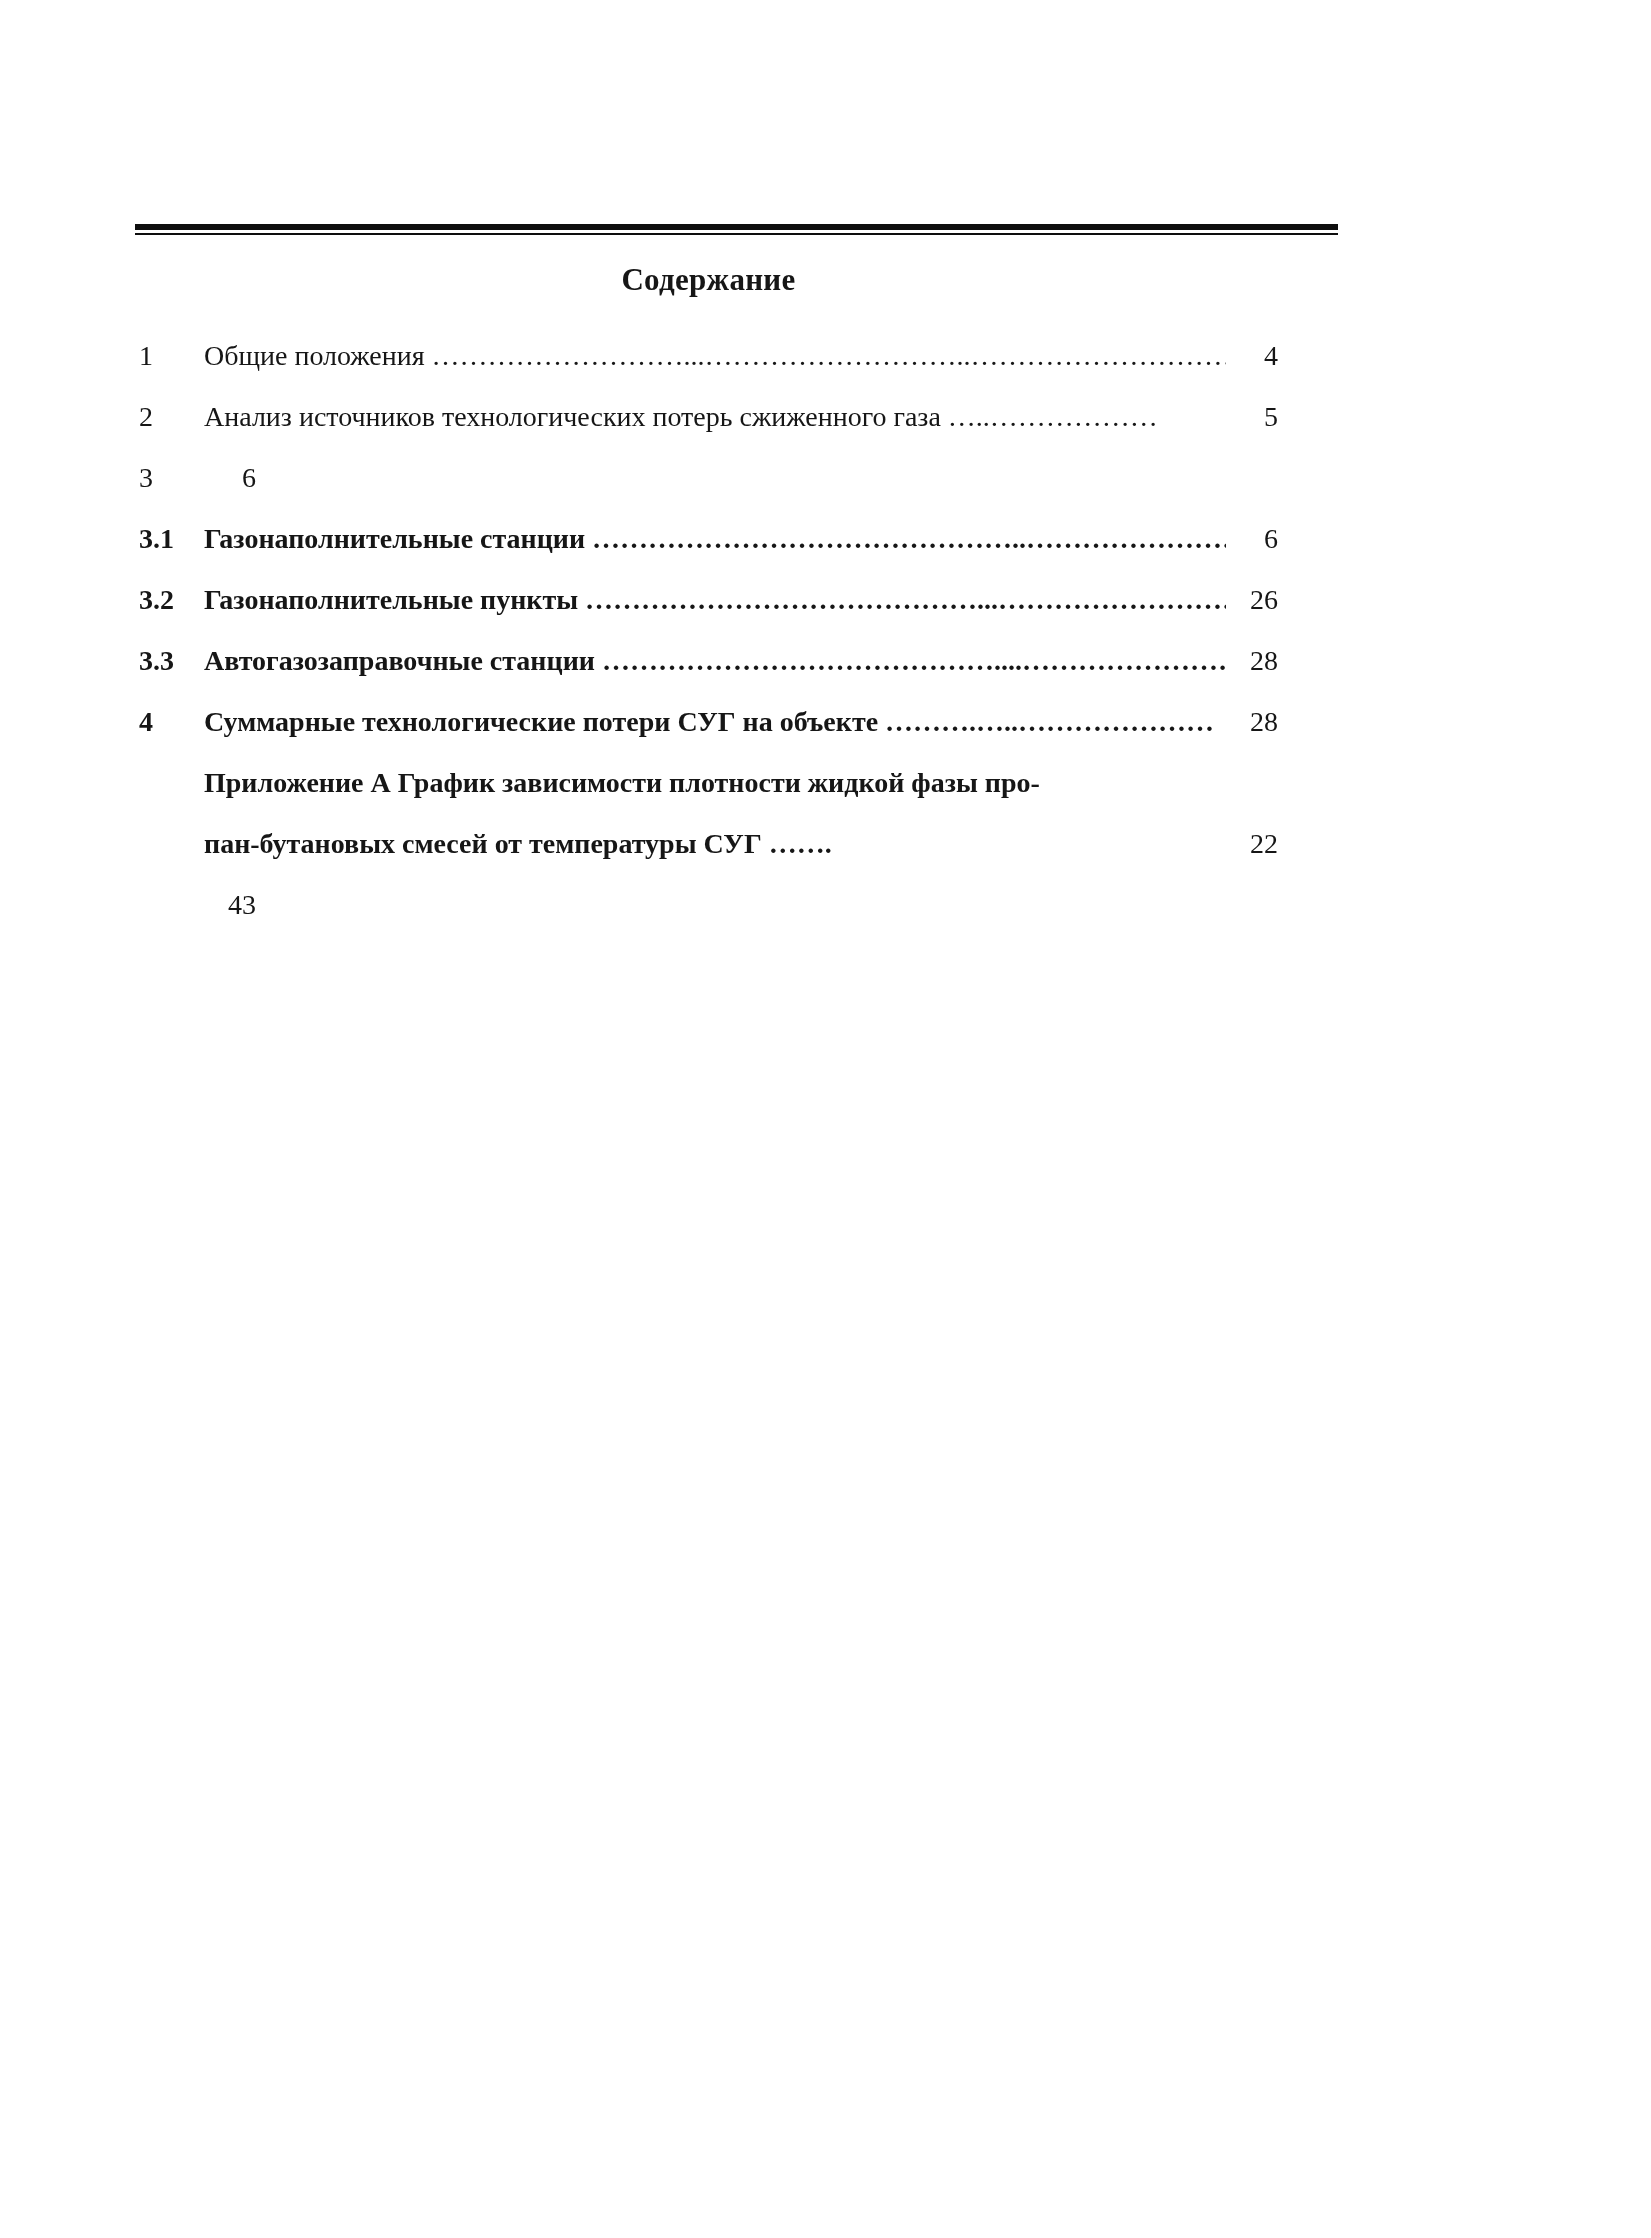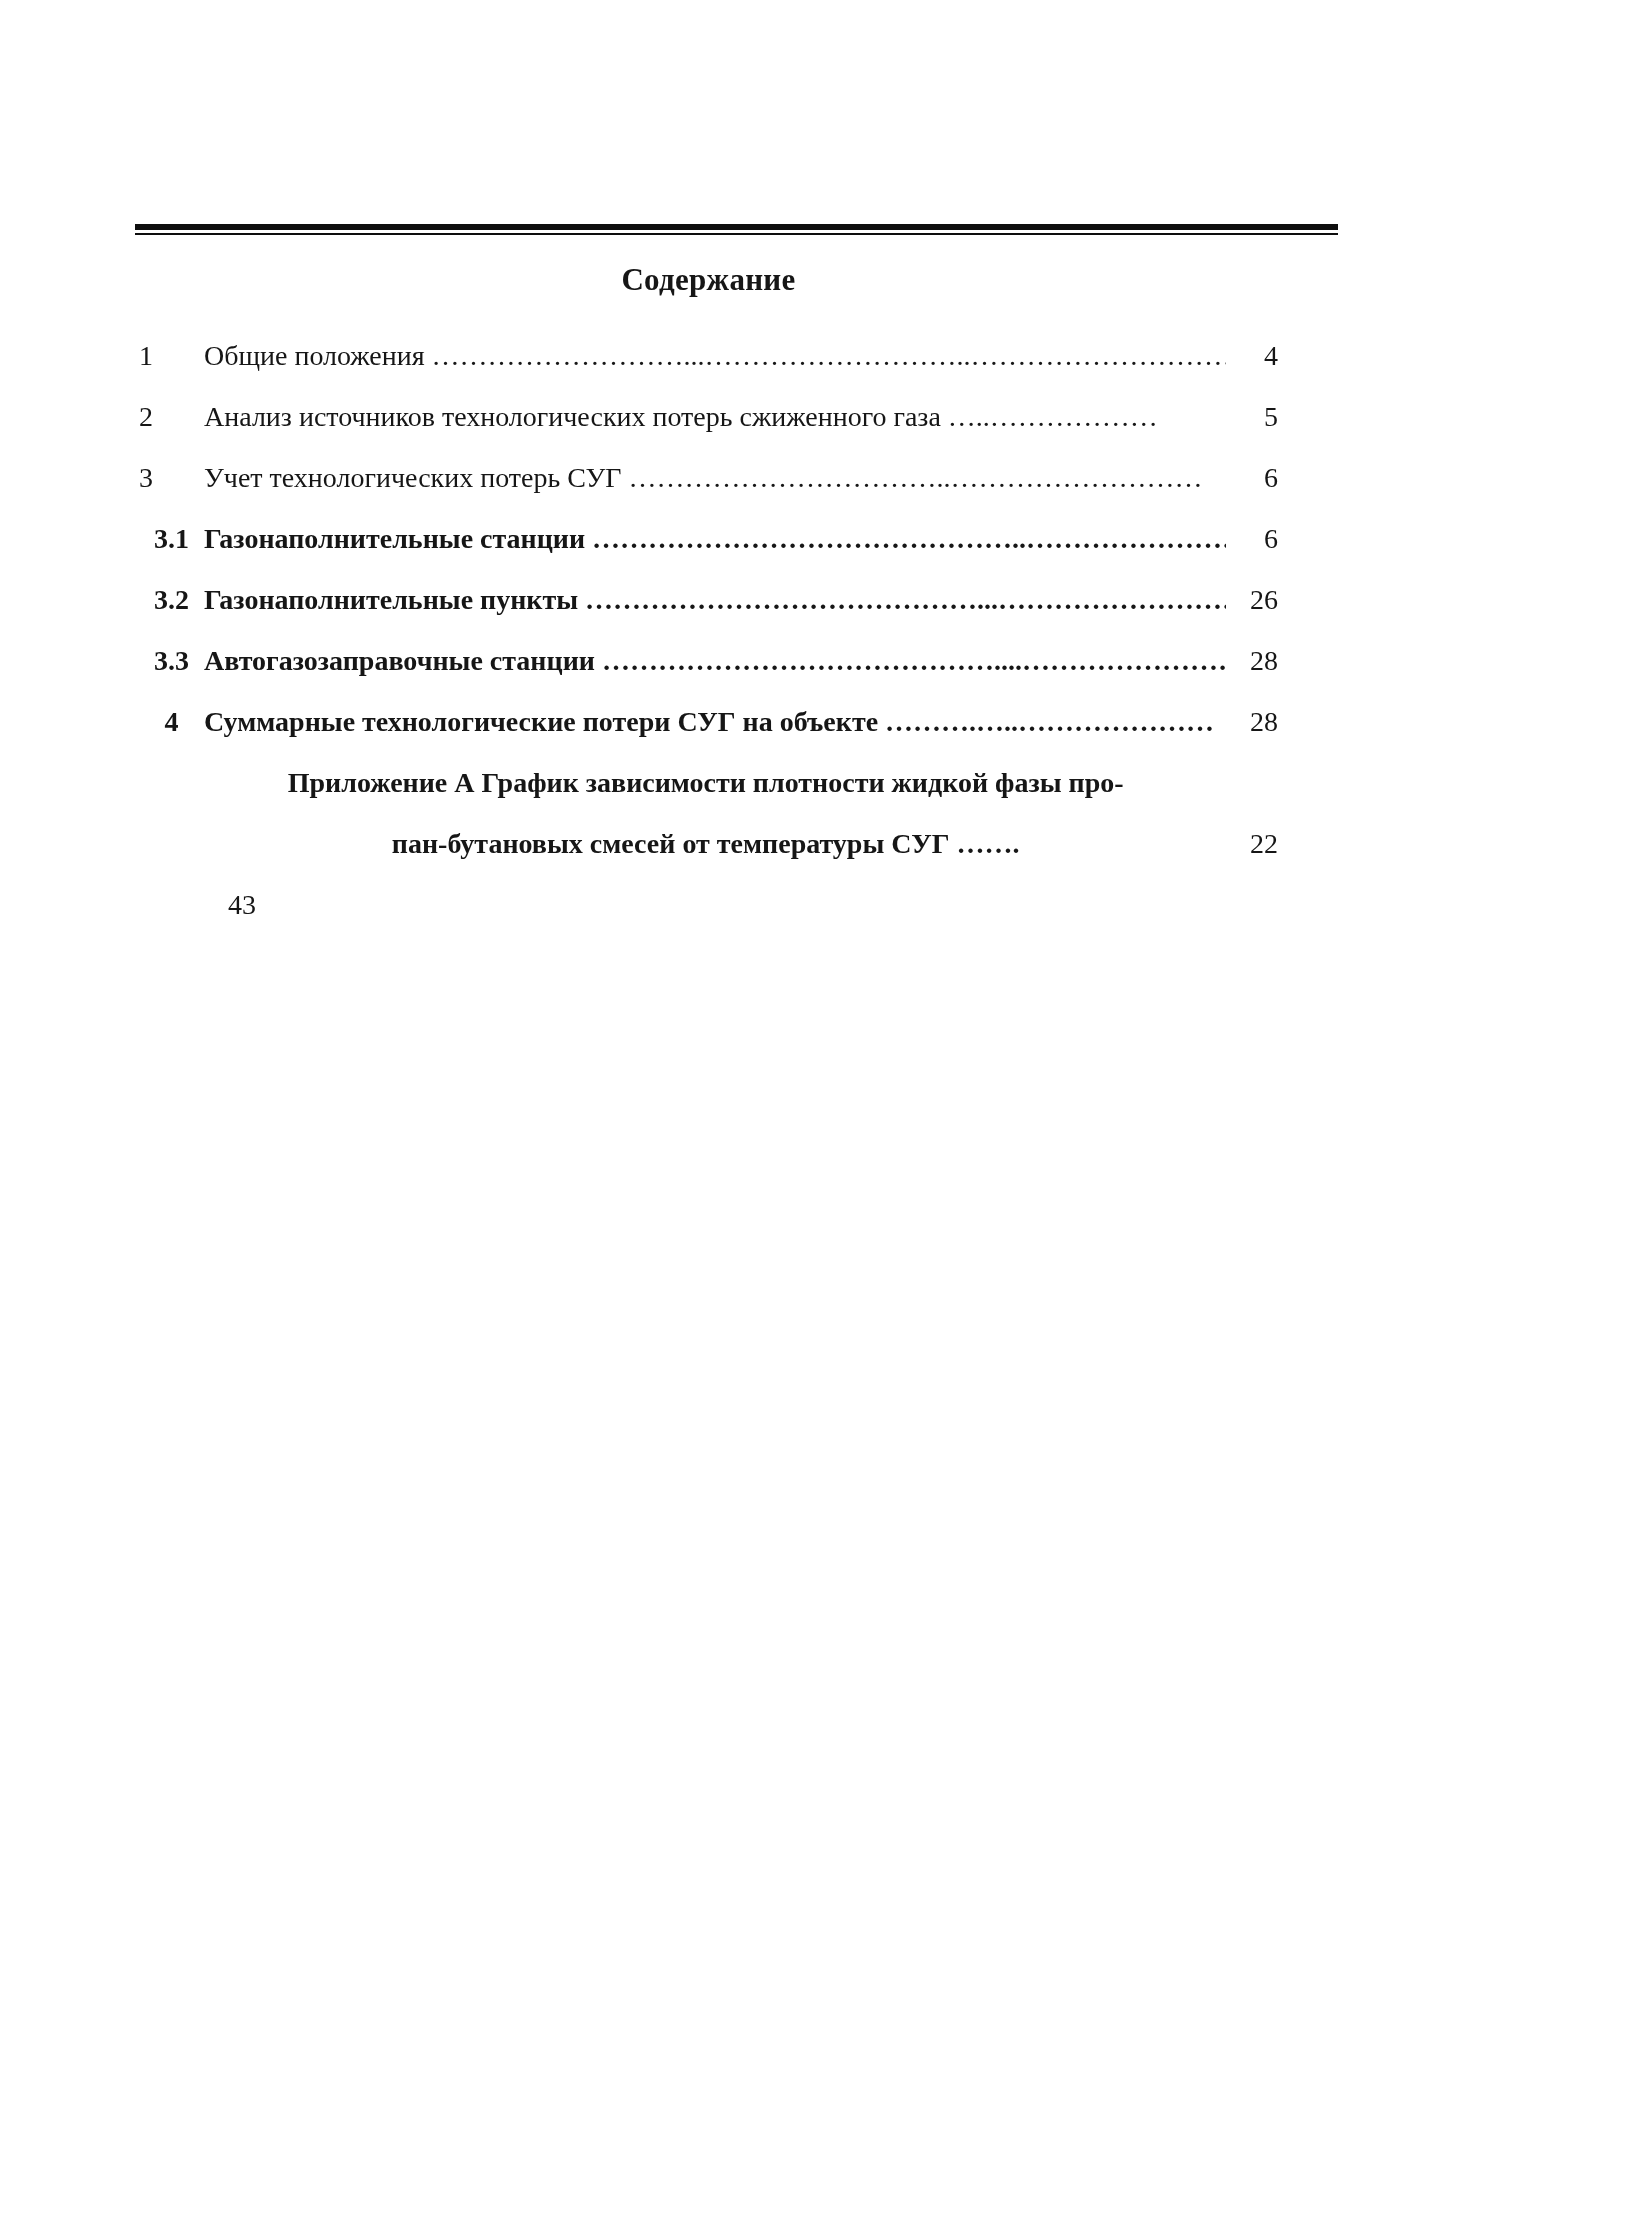--- a/index.html
+++ b/index.html
@@ -41,21 +41,21 @@
   .row .title .l2{white-space:nowrap;overflow:hidden;font-family:Liberation Serif, serif;}
   .row .title .l2{text-indent:227px;}
   .single{white-space:nowrap;}
   .row .pg{
     flex:0 0 52px;
     font-size:28px;
     line-height:61px;
     text-align:right;
   }
   .row.b .num,
-  .row.b .title{font-weight:700;text-align:center;}
+  .row.b .title{font-weight:700;}
   .pg-bottom{align-self:flex-end;}
 </style>
 </head>
 <body>
 
 <div class="page">
 
   <div class="rule">
     <div class="thick"></div>
     <div class="thin"></div>
@@ -72,21 +72,20 @@
     </div>
 
     <div class="row">
       <span class="num">2</span>
       <span class="title single">Анализ источников технологических потерь сжиженного газа …..………………</span>
       <span class="pg">5</span>
     </div>
 
     <div class="row">
       <span class="num">3</span>
-      <span class="title single">Учет технологических потерь СУГ ……………………………..………………………</span>
       <span class="pg">6</span>
     </div>
 
     <div class="row b">
       <span class="num">3.1</span>
       <span class="title single">Газонаполнительные станции ………………………………………..……………………</span>
       <span class="pg">6</span>
     </div>
 
     <div class="row b">

